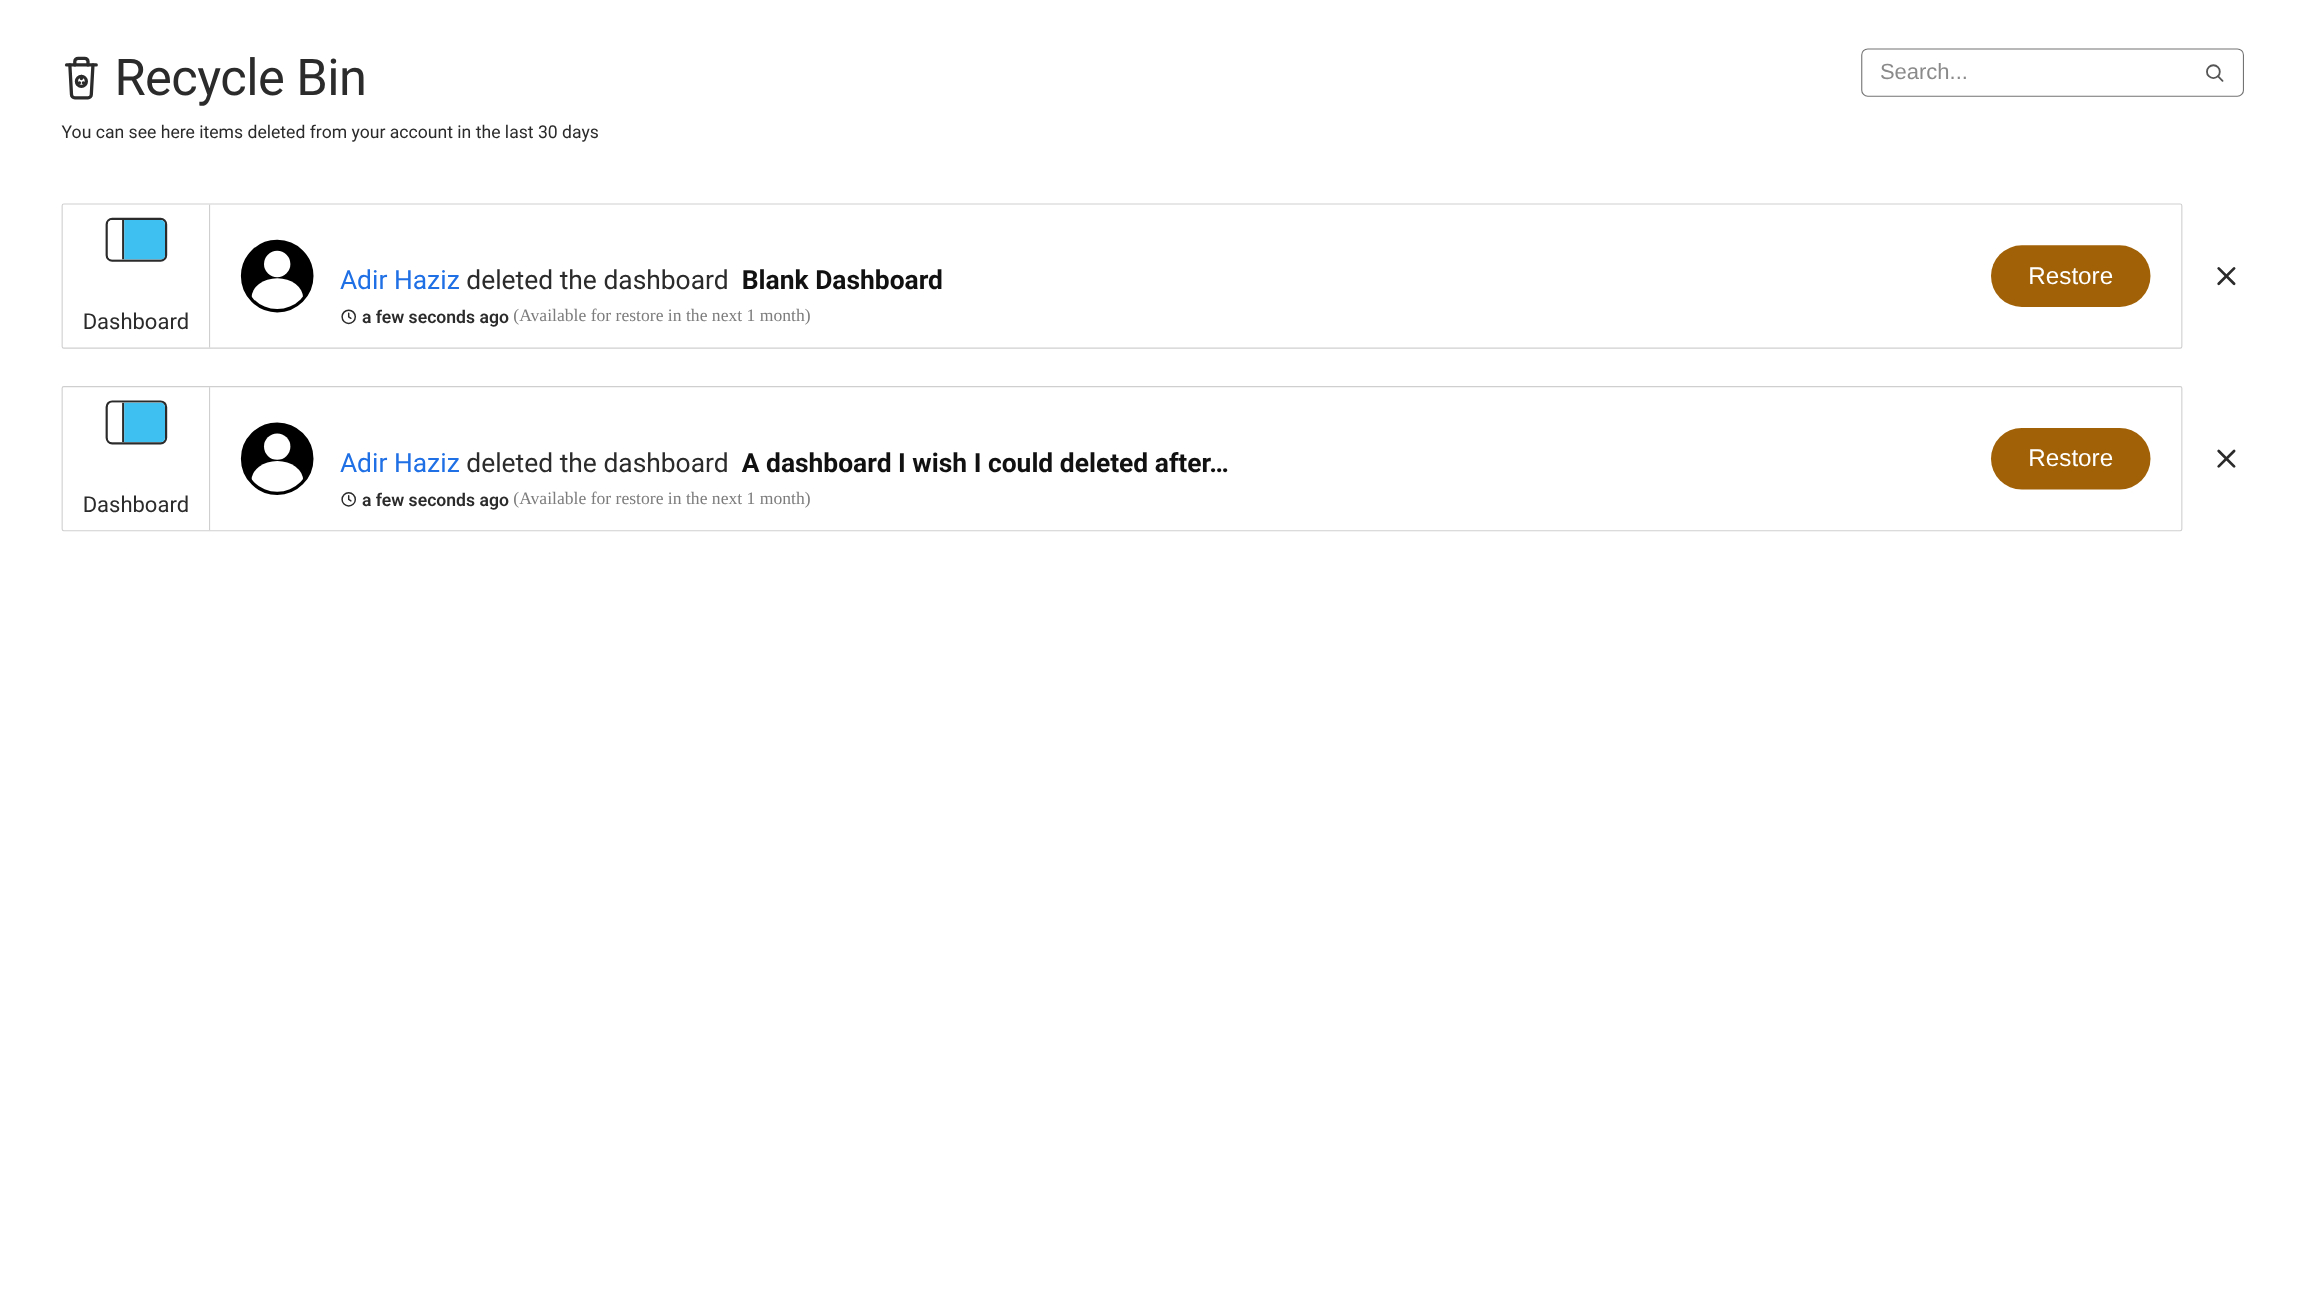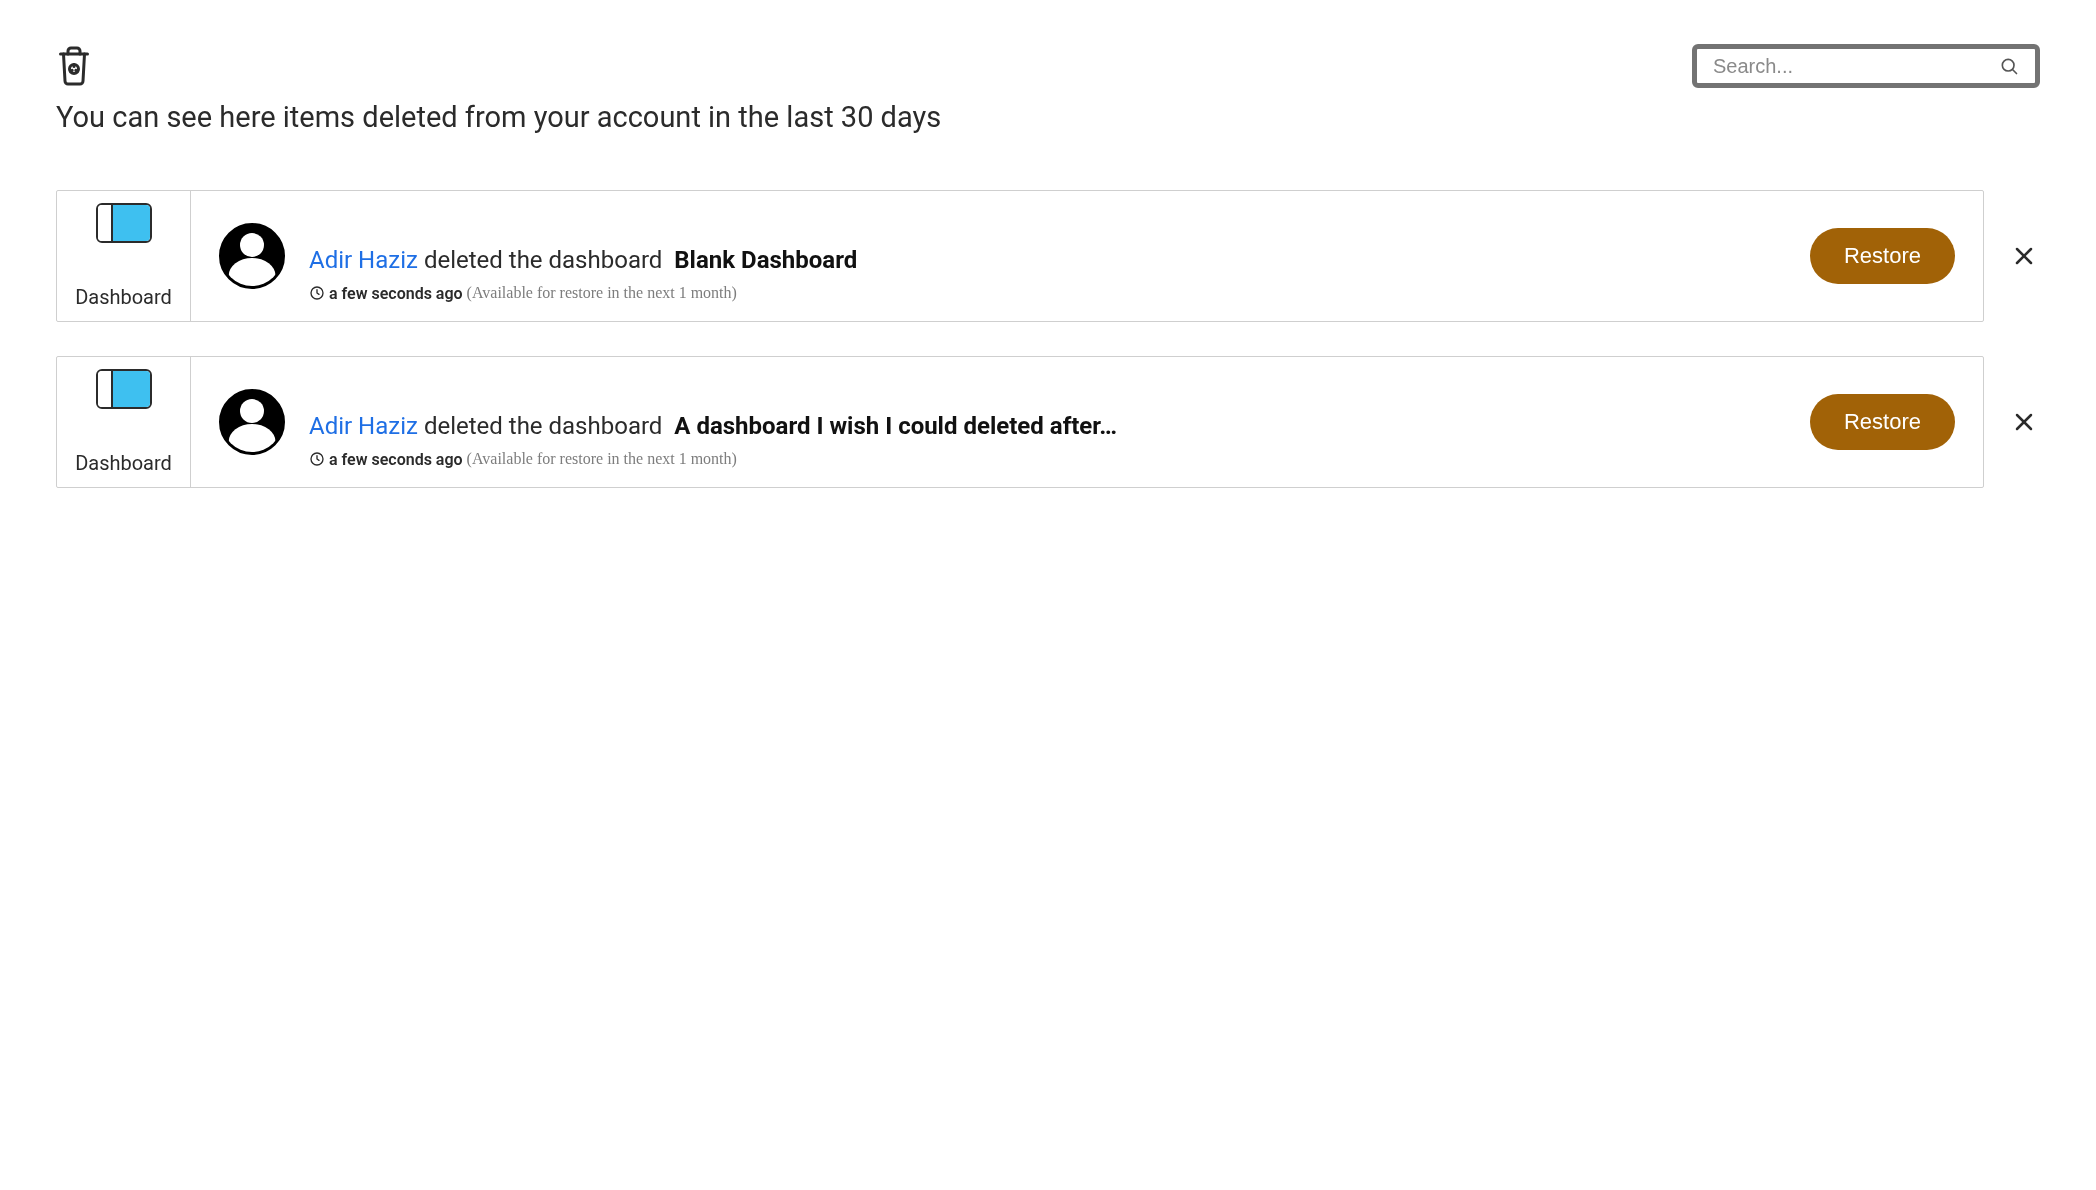--- a/index.html
+++ b/index.html
@@ -28,29 +28,29 @@
 
   .title-line h1 {
     font-size: 46px;
     font-weight: 400;
     color: #2b2b2b;
     letter-spacing: -0.5px;
   }
 
   .subtitle {
     margin-top: 12px;
-    font-size: 29px;
+    font-size: 16px;
     color: #2b2b2b;
     font-weight: 400;
   }
 
   .search-wrap {
     display: flex;
     align-items: center;
-    border: 5px solid #737373;
+    border: 1px solid #737373;
     border-radius: 6px;
     padding: 0 16px;
     height: 44px;
     width: 348px;
     background: #fff;
   }
   .search-wrap input {
     flex: 1;
     border: none;
     outline: none;
@@ -224,20 +224,21 @@
         <svg width="36" height="44" viewBox="0 0 24 28" fill="none" stroke="#2b2b2b" stroke-width="2" stroke-linecap="round" stroke-linejoin="round">
           <path d="M3 6h18"></path>
           <path d="M8 6V4a2 2 0 0 1 2-2h4a2 2 0 0 1 2 2v2"></path>
           <path d="M5 6l1 18a2 2 0 0 0 2 2h8a2 2 0 0 0 2-2l1-18"></path>
           <path d="M9 16a3 3 0 1 0 6 0 3 3 0 0 0-6 0"></path>
           <path d="M12 13l0 1.3"></path>
           <path d="M14.3 17.5l-1.1-0.6"></path>
           <path d="M9.7 17.5l1.1-0.6"></path>
         </svg>
       </span>
+      <h1>Recycle Bin</h1>
     </div>
     <p class="subtitle">You can see here items deleted from your account in the last 30 days</p>
   </div>
 
   <div class="search-wrap">
     <input type="text" placeholder="Search..." style="">
     <span>
       <svg width="20" height="20" viewBox="0 0 24 24" fill="none" stroke="#555" stroke-width="2" stroke-linecap="round">
         <circle cx="11" cy="11" r="7"></circle>
         <line x1="21" y1="21" x2="16.2" y2="16.2"></line>

